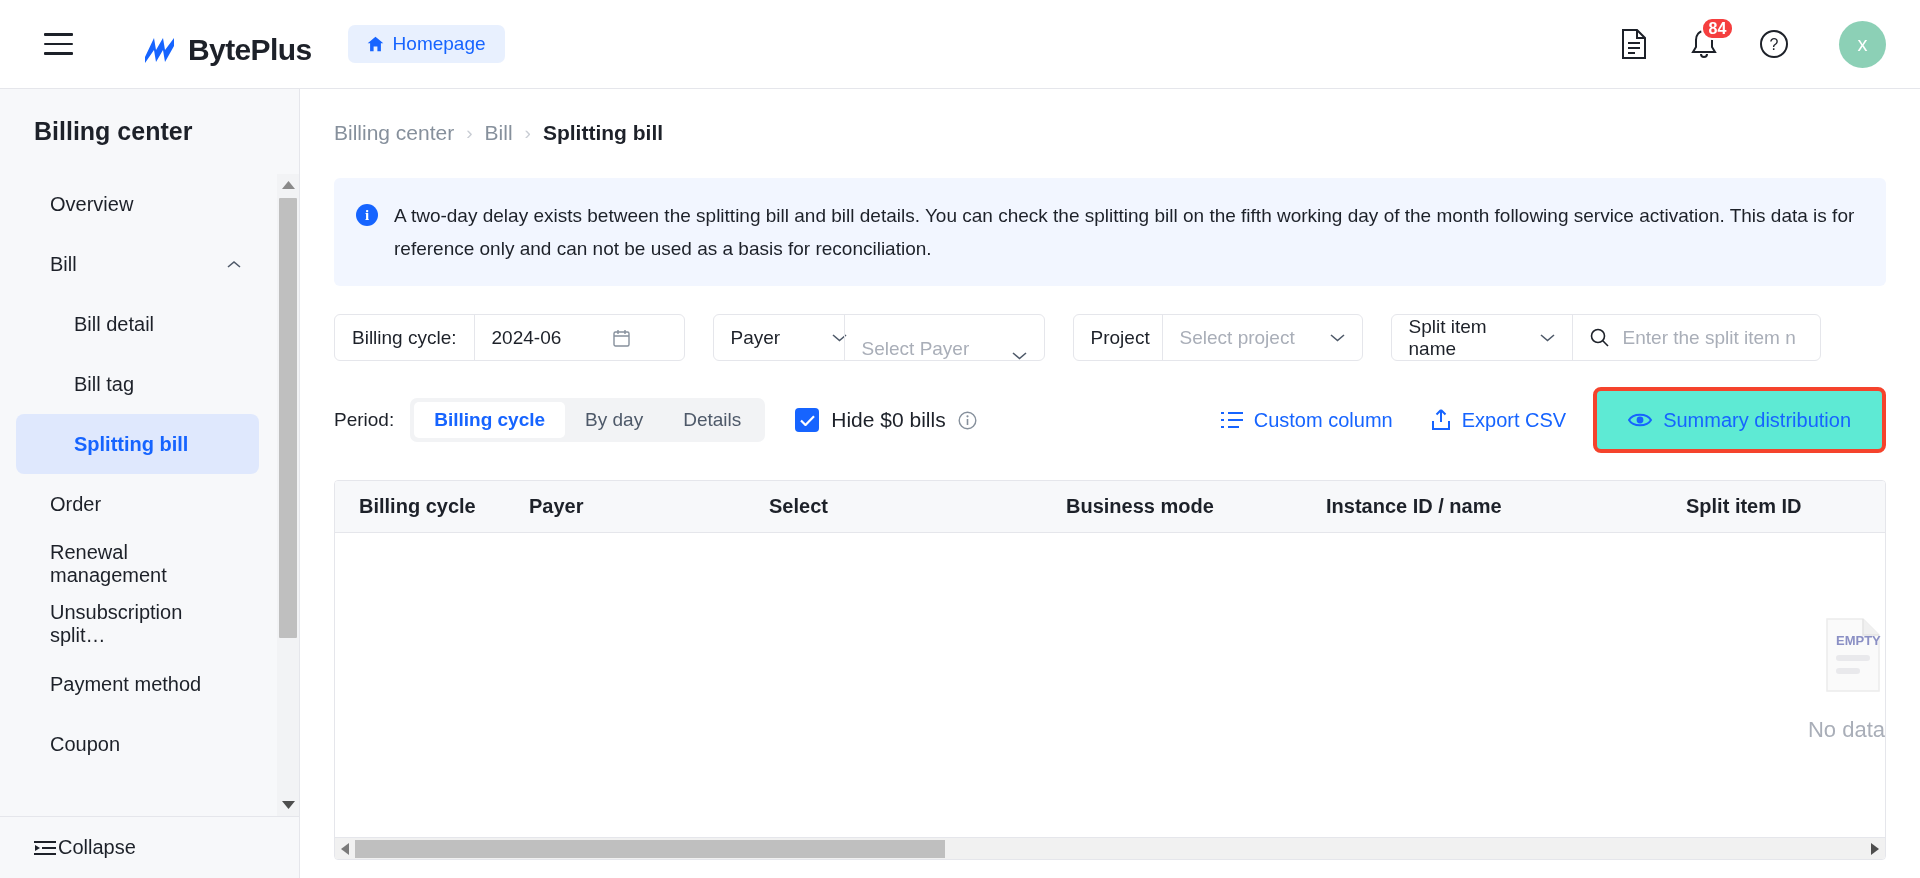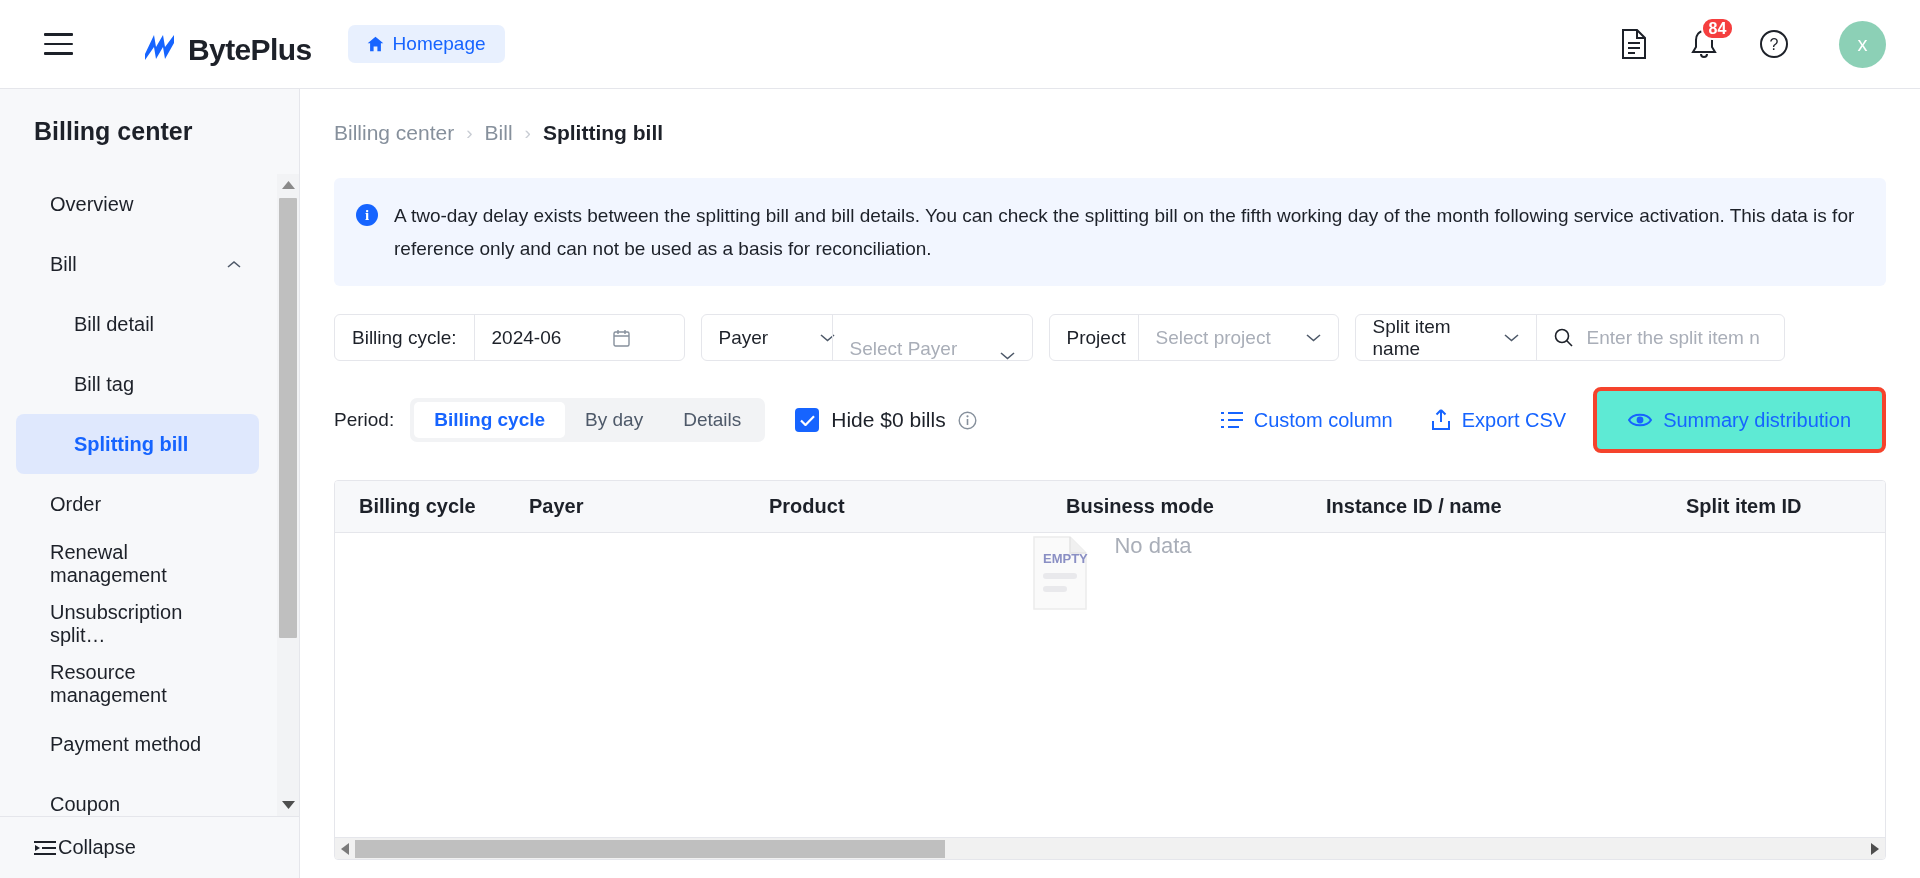--- a/index.html
+++ b/index.html
@@ -21,21 +21,21 @@
     position: relative;
   }
   .hamburger {
     width: 44px; height: 44px;
     display: flex; flex-direction: column; justify-content: center;
     align-items: center; gap: 7px; cursor: pointer;
     margin-left: 12px;
   }
   .hamburger span { display:block; width: 29px; height: 2.5px; background: #1d2129; border-radius: 1px;}
   .brand {
-    display: flex; gap: 11px;
+    display: flex; align-items: center; gap: 11px;
     margin-left: 63px;
     margin-top: 12px;
   }
   .brand-mark { width: 34px; height: 28px; display:block; }
   .brand-text { font-size: 30px; font-weight: 700; letter-spacing: -0.6px; color: #1d2129; }
   .homepage-chip {
     margin-left: 36px;
     background: #e8f0fe;
     color: #1664ff;
     border-radius: 7px;
@@ -143,21 +143,21 @@
   .info-dot {
     width: 22px; height: 22px; border-radius: 50%;
     background: #1664ff; color: #fff;
     font-size: 15px; font-weight: 700;
     display:flex; align-items:center; justify-content:center;
     flex: 0 0 22px; margin-top: 5px;
     font-family: "Liberation Serif", serif;
   }
   
   .filters {
-    display: flex; align-items: center; gap: 16px;
+    display: flex; align-items: center; gap: 28px;
     padding: 28px 0 0 34px;
   }
   .fgroup {
     display: flex; align-items: center;
     border: 1px solid #e5e6eb; border-radius: 6px;
     height: 47px; background: #fff;
   }
   .fcell { display:flex; align-items:center; height: 100%; padding: 0 17px; font-size: 19px; }
   .fcell + .fcell { border-left: 1px solid #e5e6eb; }
   .fcell.label { color: #1d2129; }
@@ -220,22 +220,22 @@
     position: relative;
   }
   .thead {
     display: flex; background: #f7f8fa;
     height: 52px; align-items: center;
     border-bottom: 1px solid #e5e6eb;
     font-size: 20px; font-weight: 700; color: #1d2129;
   }
   .th { padding-left: 24px; flex: 0 0 auto; }
   .empty {
-    flex: 1; display: flex; flex-direction: row;
-    align-items: flex-start; justify-content: center; gap: 22px;
+    flex: 1; display: flex; flex-direction: column;
+    align-items: flex-end; justify-content: center; gap: 22px;
     background: #fff; padding-bottom: 12px;
   }
   .empty-txt { color: #a9aeb8; font-size: 22px; }
   .hbar {
     height: 22px; background: #f1f1f1;
     border-top: 1px solid #e5e6eb;
     display:flex; align-items:center;
   }
   .hbar-arrow { width: 20px; height:22px; display:flex; align-items:center; justify-content:center; cursor:pointer;}
   .hbar-thumb { height: 18px; background:#bfbfbf; width: 590px; cursor:pointer;}
@@ -314,23 +314,20 @@
         <span>Splitting bill</span>
       </div>
       <div class="sb-item">
         <span>Order</span>
       </div>
       <div class="sb-item">
         <span>Renewal management</span>
       </div>
       <div class="sb-item">
         <span>Unsubscription split…</span>
-      </div>
-      <div class="sb-item">
-        <span>Resource management</span>
       </div>
       <div class="sb-item">
         <span>Payment method</span>
       </div>
       <div class="sb-item">
         <span>Coupon</span>
       </div>
 
       <div class="sb-bar">
         <div class="sb-arrow">
@@ -477,21 +474,21 @@
             <span>Summary distribution</span>
           </div>
         </div>
       </div>
     </div>
 
     <div class="tbl">
       <div class="thead">
         <div class="th" style="flex:0 0 170px">Billing cycle</div>
         <div class="th" style="flex:0 0 240px">Payer</div>
-        <div class="th" style="flex:0 0 297px">Product</div>
+        <div class="th" style="flex:0 0 297px">Select</div>
         <div class="th" style="flex:0 0 260px">Business mode</div>
         <div class="th" style="flex:0 0 360px">Instance ID / name</div>
         <div class="th" style="flex:0 0 260px">Split item ID</div>
       </div>
 
       <div class="empty">
         <svg width="64" height="80" viewBox="0 0 64 80">
           <path d="M6 4 H42 L58 20 V76 H6 Z" fill="#fafafa" stroke="#ececec" stroke-width="1.5"></path>
           <path d="M42 4 V20 H58" fill="#f0f0f0" stroke="#e4e4e4" stroke-width="1.5"></path>
           <text x="15" y="30" font-size="13" font-weight="bold" fill="#8a8fc4" font-family="Liberation Sans, sans-serif">EMPTY</text>

